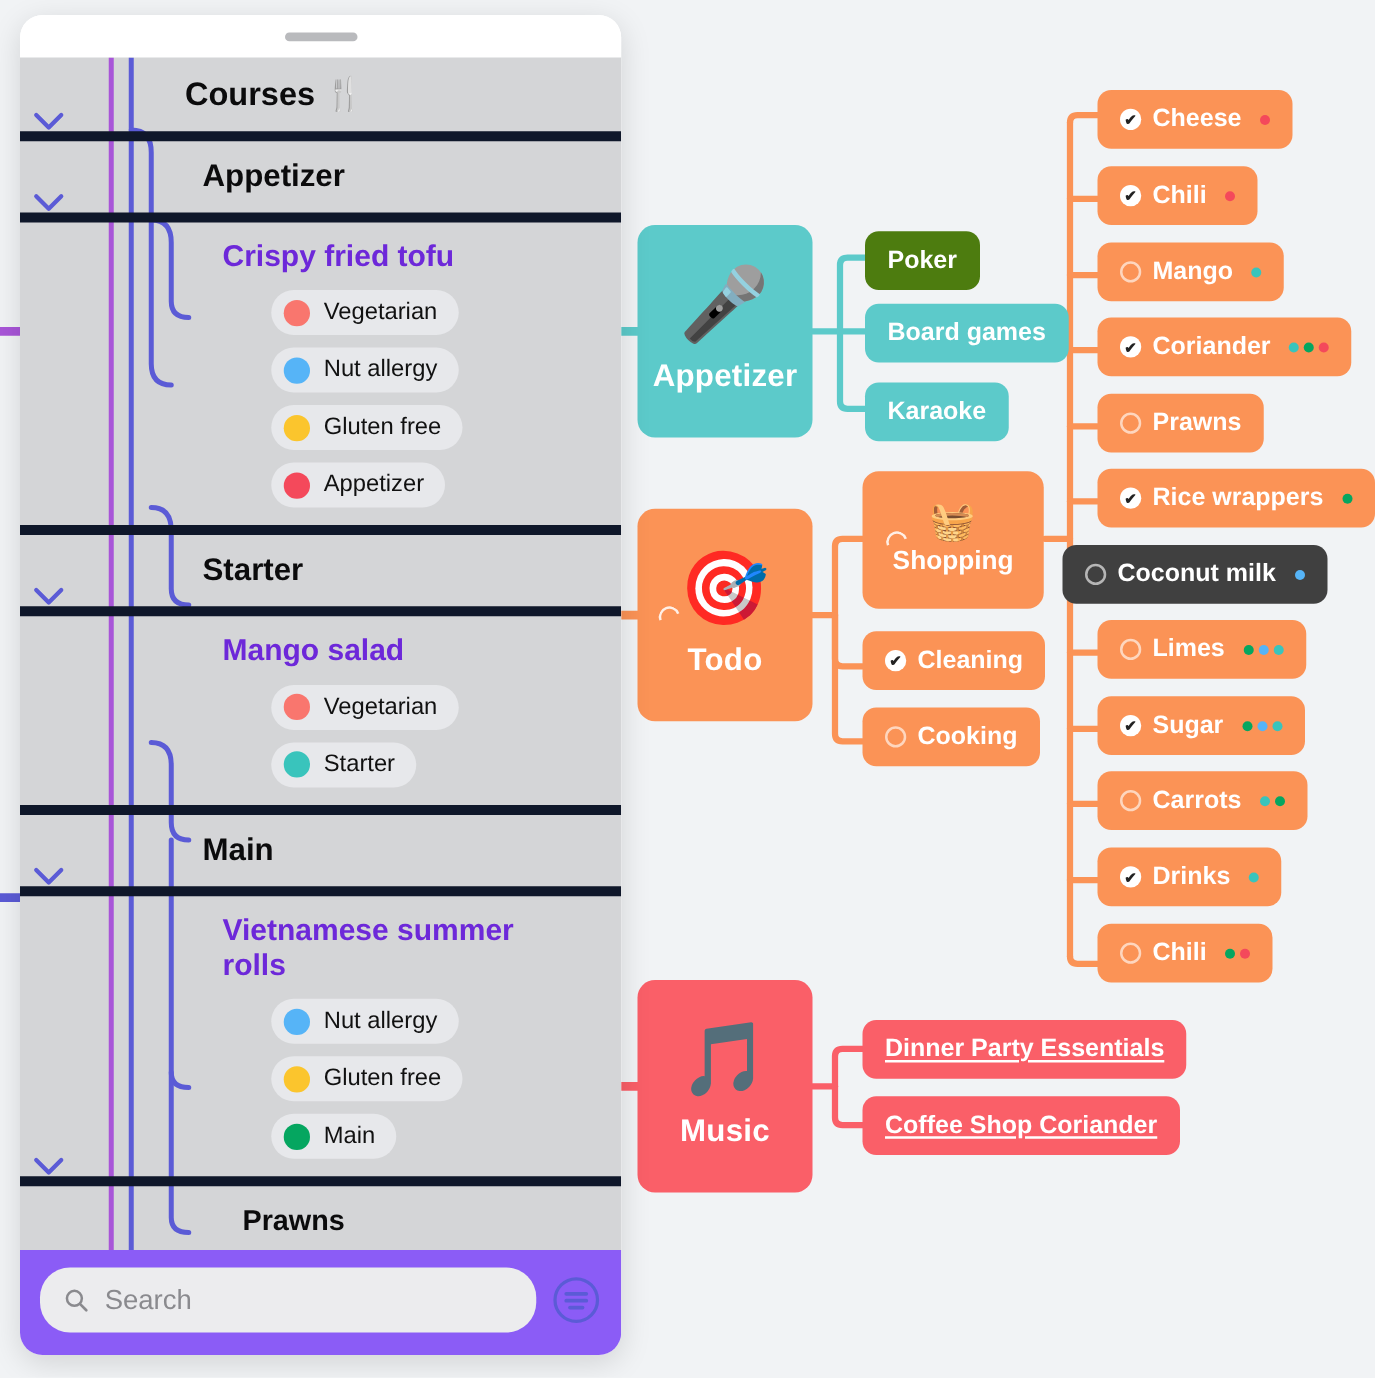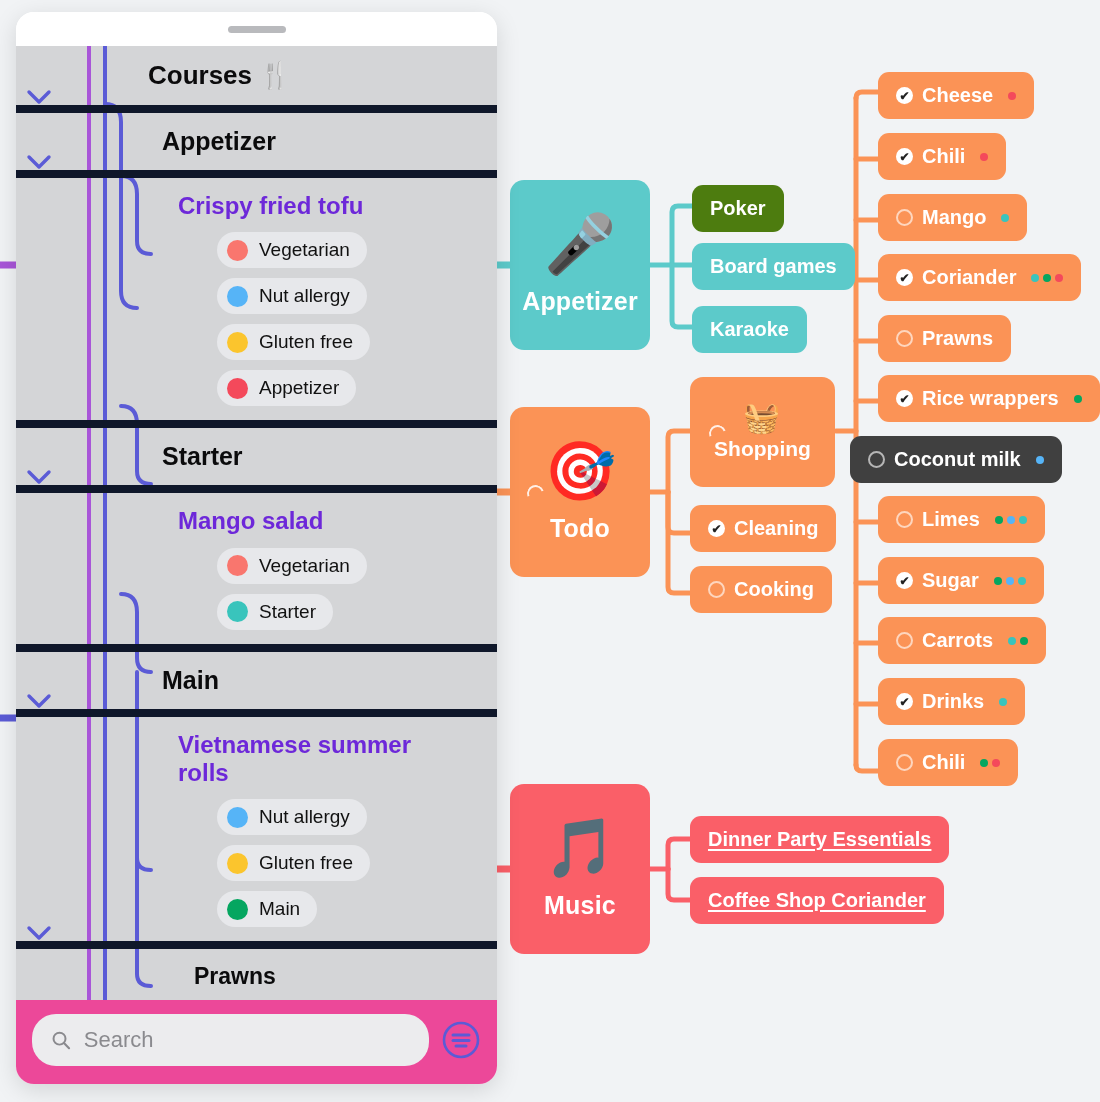--- a/index.html
+++ b/index.html
@@ -105,21 +105,21 @@
   .tagwrap.i3 { padding-left: 170px; }
   .tag {
     display: inline-flex; align-items: center; gap: 11px;
     background: #e7e8eb; border-radius: 22px;
     padding: 7px 17px 7px 10px;
     font-size: 19px; color: #111; font-weight: normal;
   }
   .tag .swatch { width: 21px; height: 21px; border-radius: 50%; flex: 0 0 auto; }
 
   #searchbar {
-    flex: 0 0 auto; background: #ec4899; padding: 14px 16px 18px 16px;
+    flex: 0 0 auto; background: #8b5cf6; padding: 14px 16px 18px 16px;
     display: flex; align-items: center; gap: 12px;
   }
   #searchfield {
     flex: 1 1 auto; background: #ececee; border-radius: 24px;
     height: 52px; display: flex; align-items: center; gap: 12px; padding: 0 18px;
   }
   #searchfield input {
     border: 0; outline: 0; background: transparent;
     font-size: 22px; color: #111; width: 100%;
     font-family: "Liberation Sans", sans-serif;

